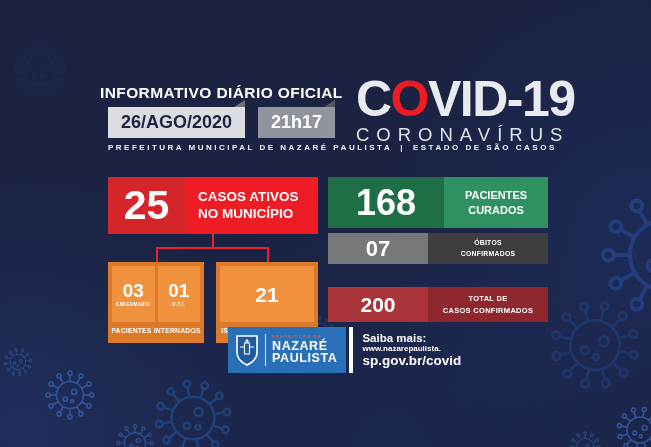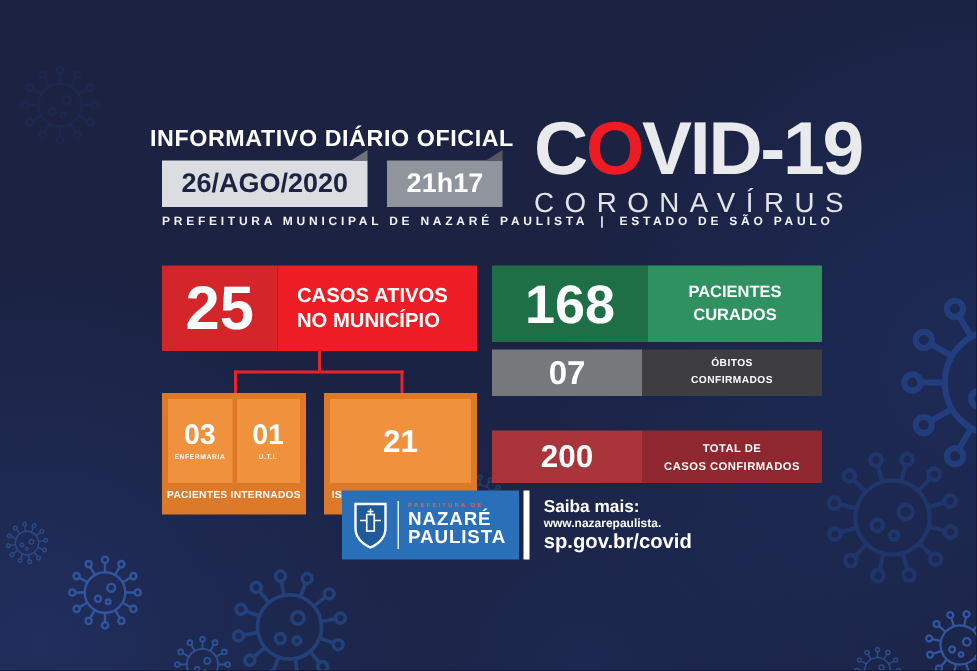--- a/index.html
+++ b/index.html
@@ -30,21 +30,21 @@
   .brand-covid .o{color:#ed1c24;}
   .brand-sub{margin-top:2px;font-size:18.5px;letter-spacing:7px;color:#e2e4ea;font-weight:400;}
   
   .card{position:absolute;display:flex;color:#fff;}
   .card .num{display:flex;align-items:center;justify-content:center;font-weight:bold;}
   .card .lbl{flex:1;display:flex;flex-direction:column;justify-content:center;font-weight:bold;}
   .active{left:108px;top:177px;width:210px;height:57px;}
   .active .num{width:77px;background:#d4252b;font-size:41px;}
   .active .lbl{background:#ee1c25;padding-left:13px;font-size:13.5px;line-height:1.2;}
   .recovered{left:328px;top:177px;width:220px;height:51px;}
-  .recovered .num{width:104px;background:#1e6f46;font-size:36px;}
+  .recovered .num{width:116px;background:#1e6f46;font-size:36px;}
   .recovered .lbl{background:#2f9160;align-items:center;font-size:11px;line-height:1.3;}
   .deaths{left:328px;top:233px;width:220px;height:31px;}
   .deaths .num{width:100px;background:#77787c;font-size:22px;}
   .deaths .lbl{background:#3e3e41;align-items:center;font-size:6.8px;line-height:1.5;letter-spacing:.3px;}
   .total{left:328px;top:287px;width:220px;height:35px;}
   .total .num{width:100px;background:#a93439;font-size:21px;}
   .total .lbl{background:#8f282e;align-items:center;font-size:7.5px;line-height:1.5;letter-spacing:.3px;}
   
   .connector{position:absolute;left:108px;top:234px;width:210px;height:28px;}
   .cline{position:absolute;background:#e8232a;}
@@ -120,21 +120,21 @@
   </svg>
 
   <div class="hdr-title">INFORMATIVO DIÁRIO OFICIAL</div>
 
   <div class="chips">
     <div class="chip chip-date">26/AGO/2020</div>
     <div class="chip chip-time">21h17</div>
   </div>
 
   <div class="orgline">
-    <span>PREFEITURA MUNICIPAL DE NAZARÉ PAULISTA</span><span class="sep">|</span><span>ESTADO DE SÃO PAULO</span>
+    <span>PREFEITURA MUNICIPAL DE NAZARÉ PAULISTA</span><span class="sep">|</span><span>ESTADO DE SÃO CASOS</span>
   </div>
 
   <div class="brand">
     <div class="brand-covid"><span>C</span><span class="o">O</span><span>VID-19</span></div>
     <div class="brand-sub">CORONAVÍRUS</div>
   </div>
 
   <div class="card active">
     <div class="num">25</div>
     <div class="lbl">

